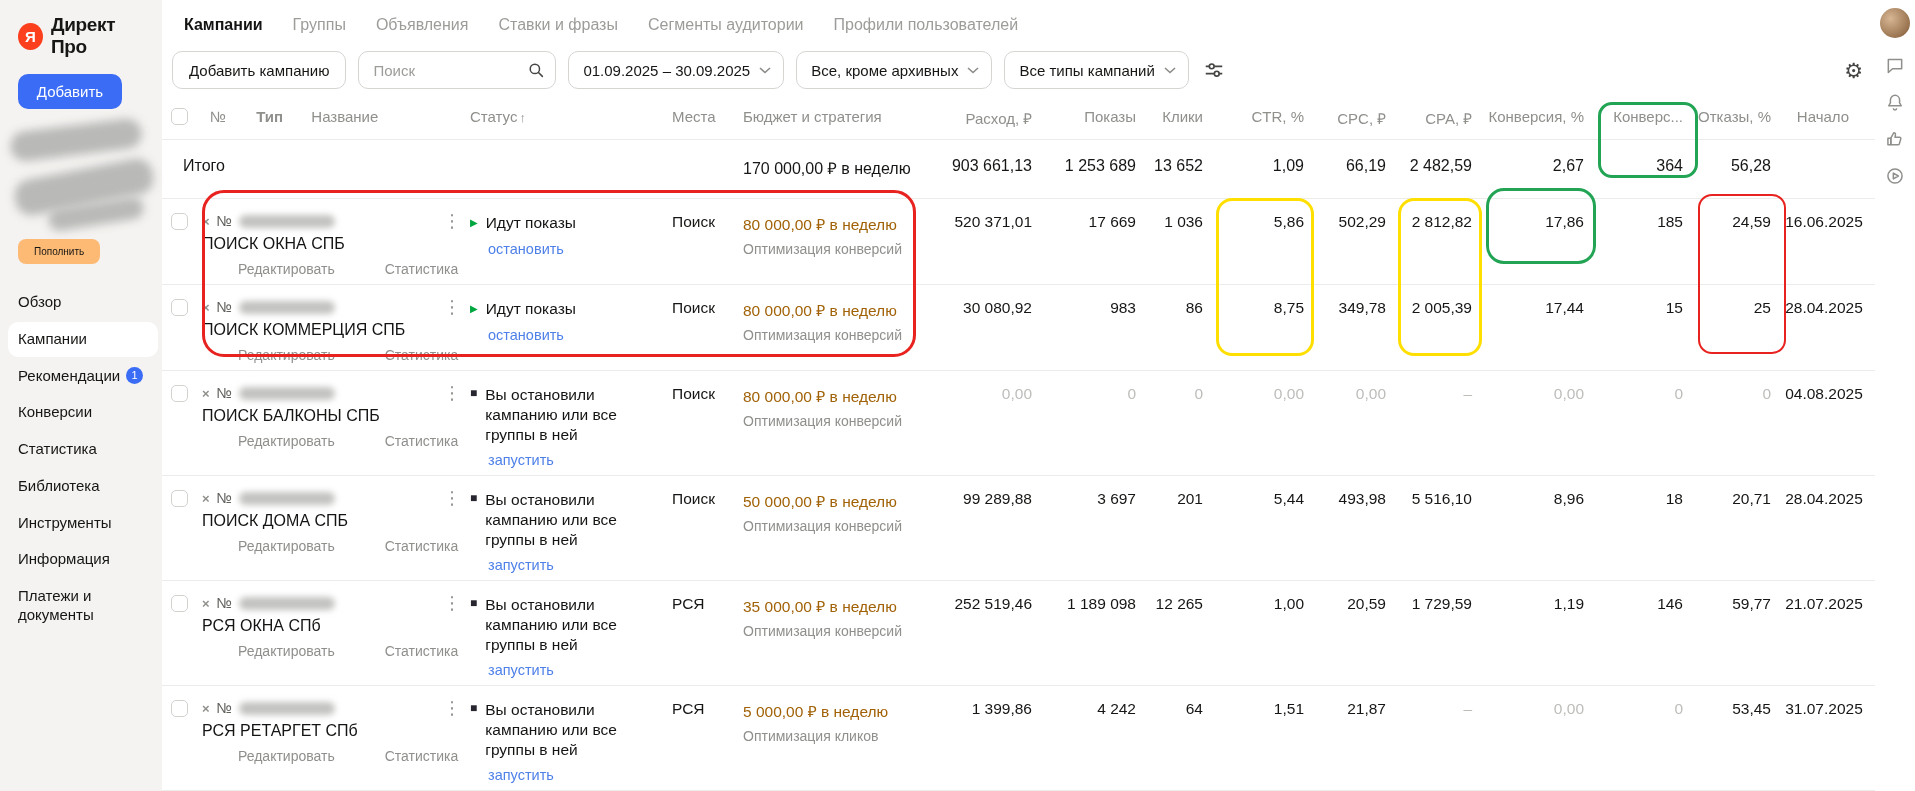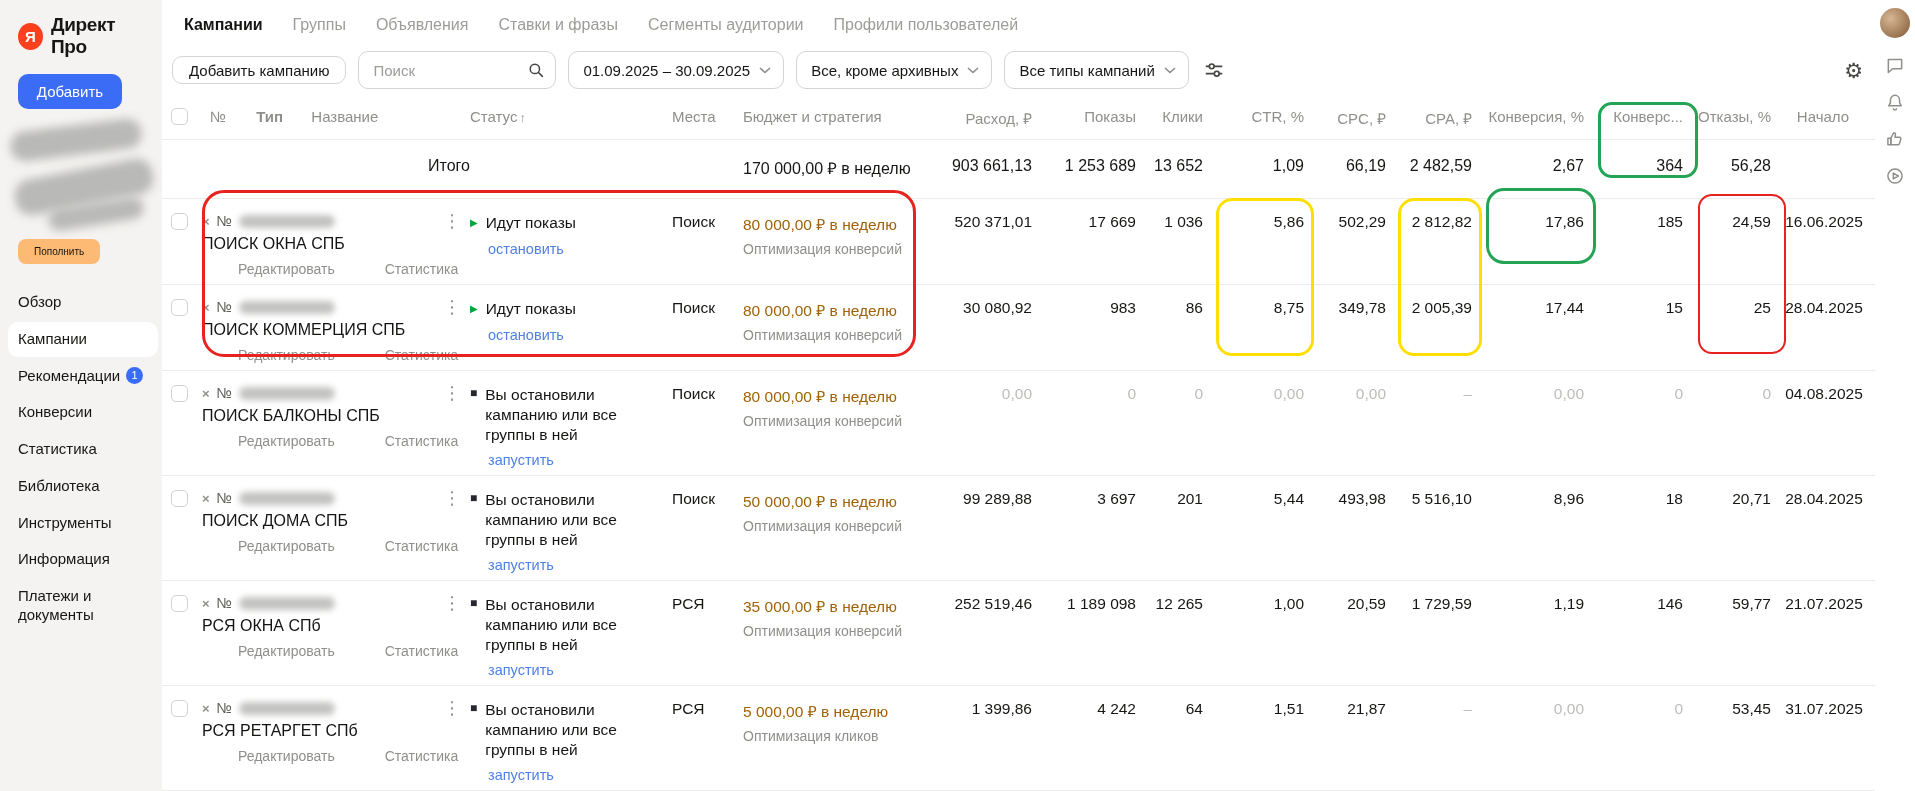--- a/index.html
+++ b/index.html
@@ -29,21 +29,21 @@
   .badge { background:#3b6cf5; color:#fff; min-width:17px; height:17px; border-radius:50%;
     font-size:11px; display:inline-flex; align-items:center; justify-content:center; flex:0 0 auto; }
 
   
   .main { flex:1 1 auto; min-width:0; display:flex; flex-direction:column; background:#fff; }
   .tabs { display:flex; align-items:center; gap:6px; height:52px; padding:0 0 0 10px; }
   .tab { font-size:16px; color:#9c9c99; padding:6px 12px; cursor:pointer; white-space:nowrap; }
   .tab.active { color:#141413; font-weight:600; }
 
   .toolbar { display:flex; align-items:center; gap:12px; height:48px; padding:0 0 4px 10px; }
-  .tb-btn { height:28px; padding:0 16px; border:1px solid #d6d5d2; background:#fff; border-radius:10px;
+  .tb-btn { height:38px; padding:0 16px; border:1px solid #d6d5d2; background:#fff; border-radius:10px;
     font-size:15px; font-family:inherit; color:#161614; cursor:pointer; white-space:nowrap; }
   .search-box { height:38px; width:198px; border:1px solid #d6d5d2; border-radius:10px;
     display:flex; align-items:center; padding:0 10px 0 12px; gap:6px; background:#fff; }
   .search-box input { border:none; outline:none; flex:1; min-width:0; font-size:15px; font-family:inherit; background:transparent; color:#161614; }
   .search-box input::placeholder { color:#9c9c99; }
   .tb-select { height:38px; border:1px solid #d6d5d2; border-radius:10px; display:flex; align-items:center;
     gap:9px; padding:0 12px 0 14px; font-size:15px; cursor:pointer; white-space:nowrap; background:#fff; }
   .tune { display:flex; align-items:center; cursor:pointer; margin-left:2px; }
   .gear { margin-left:auto; margin-right:12px; font-size:21px; color:#454543; cursor:pointer; line-height:1; }
 
@@ -58,21 +58,21 @@
   .thead .num { padding-right:12px; }
   .h-num { margin-left:8px; }
   .h-type { margin-left:26px;font-weight:bold; }
   .h-nm { margin-left:24px; }
   .sort { font-size:13px; margin-left:2px; }
   .checkbox { display:inline-block; width:17px; height:17px; border:1.5px solid #d2d2cf; border-radius:5px;
     background:#fff; margin-left:9px; cursor:pointer; }
 
   .totals { font-size:16px; border-bottom:1px solid #ececea; }
   .totals .cell { padding-top:17px; padding-bottom:19px; }
-  .t-label { grid-column:1 / span 2; padding-left:21px;text-align:right; }
+  .t-label { grid-column:1 / span 2; padding-left:21px; }
 
   .trow { border-bottom:1px solid #ececea; font-size:15.5px; }
   .trow .cell { padding-top:14px; }
   .row-active { height:86px; }
   .row-stopped { height:105px; }
 
   .name-top { display:flex; align-items:center; gap:7px; position:relative; padding-right:26px; color:#6f6f6c; font-size:14px; }
   .type-icon { color:#8f8f8c; font-weight:bold; font-size:13px; }
   .row-num { color:#5f5f5c; font-size:14.5px; }
   .masked { width:96px; height:13px; background:#c2c2c0; border-radius:7px; filter:blur(3px); }

